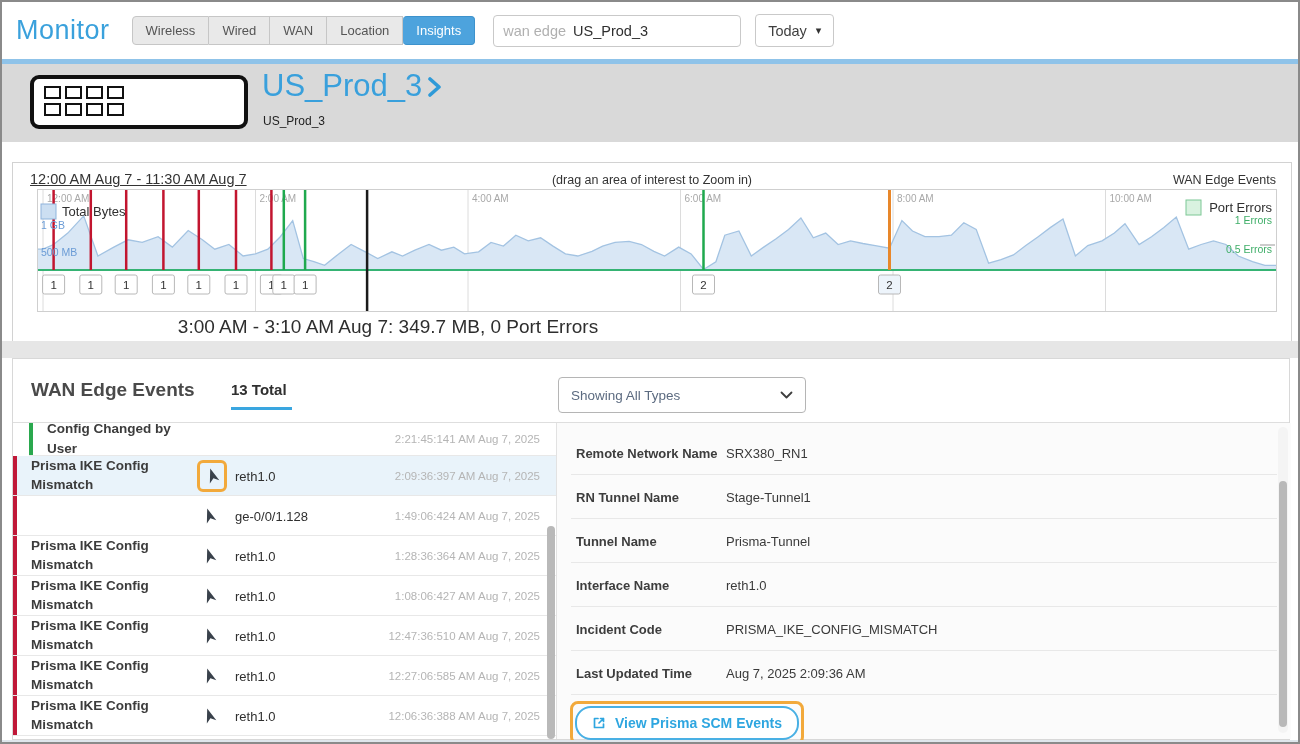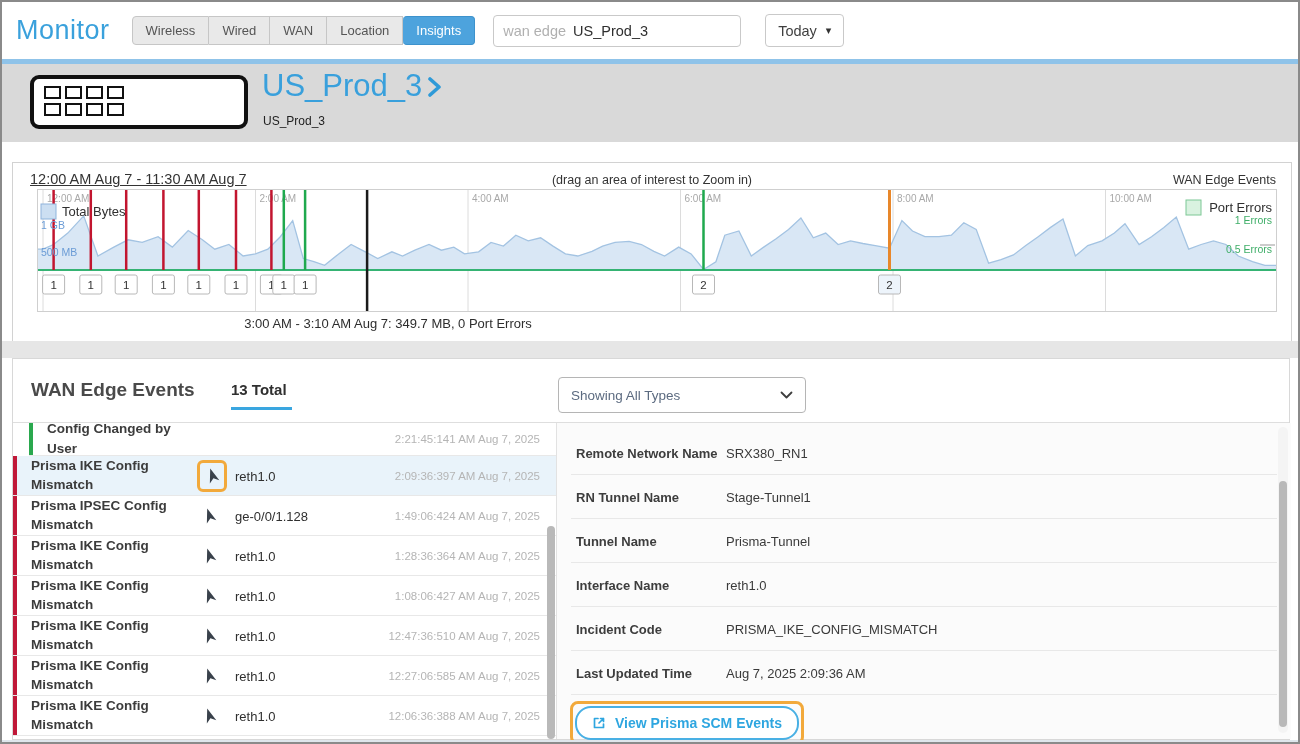--- a/index.html
+++ b/index.html
@@ -9,21 +9,21 @@
   #topbar{position:absolute;left:0;top:0;width:100%;height:57px;background:#fff;display:flex;align-items:center;}
   #app-title{margin-left:14px;font-size:27px;color:#3aa1dc;letter-spacing:.5px;}
   #topbar-tabs{display:flex;margin-left:22px;border-radius:4px;}
   .seg-tab{padding:6px 13px;font-size:13px;color:#555;background:#e9e9e9;border:1px solid #c6c6c6;border-left:none;cursor:pointer;}
   .seg-tab:first-child{border-left:1px solid #c6c6c6;border-radius:4px 0 0 4px;}
   .seg-tab:last-child{border-radius:0 4px 4px 0;}
   .seg-tab.active{background:#4da3dd;border-color:#3d92cc;color:#fff;border-radius:4px;}
   #search-box{margin-left:18px;width:228px;height:30px;border:1px solid #c9c9c9;border-radius:4px;display:flex;align-items:center;padding:0 9px;font-size:14.5px;background:#fff;}
   #search-prefix{color:#b0b0b0;margin-right:7px;white-space:nowrap;}
   #search-value{color:#2f2f2f;}
-  #time-range-btn{margin-left:24px;height:31px;border:1px solid #c9c9c9;border-radius:4px;display:flex;align-items:center;padding:0 12px;font-size:14.5px;color:#3f3f3f;background:#fff;cursor:pointer;}
+  #time-range-btn{margin-left:14px;height:31px;border:1px solid #c9c9c9;border-radius:4px;display:flex;align-items:center;padding:0 12px;font-size:14.5px;color:#3f3f3f;background:#fff;cursor:pointer;}
   #time-range-btn .caret{margin-left:9px;font-size:11px;color:#333;}
 
   #header-divider{position:absolute;left:0;top:57px;width:100%;height:5px;background:#8fc3e9;}
 
   
   #device-header{position:absolute;left:0;top:62px;width:100%;height:78px;background:#d9d9d9;}
   #device-art{position:absolute;left:28px;top:11px;width:210px;height:46px;background:#fff;border:4px solid #111;border-radius:9px;}
   #device-ports{position:absolute;left:10px;top:7px;display:grid;grid-template-columns:repeat(4,17px);grid-auto-rows:13px;gap:4px;}
   .port-sq{border:2.5px solid #111;background:#fff;}
   #device-name-row{position:absolute;left:260px;top:4px;display:flex;align-items:center;}
@@ -31,21 +31,21 @@
   #device-name-chevron{margin-left:6px;margin-top:6px;}
   #device-subtitle{position:absolute;left:261px;top:50px;font-size:12px;color:#222;}
 
   
   #chart-card{position:absolute;left:10px;top:160px;width:1278px;height:179px;background:#fff;border:1px solid #d2d2d2;}
   #chart-head-left{position:absolute;left:17px;top:8px;font-size:14.5px;color:#333;text-decoration:underline;}
   #chart-head-hint{position:absolute;left:0;top:10px;width:100%;text-align:center;font-size:12.5px;color:#333;}
   #chart-head-right{position:absolute;right:15px;top:10px;font-size:12.5px;color:#333;}
   #plot-box{position:absolute;left:24px;top:26px;width:1240px;height:123px;border:1px solid #cfcfcf;box-sizing:border-box;}
   #plot-svg{position:absolute;left:0;top:0;}
-  #chart-caption{position:absolute;left:150px;top:153px;width:450px;text-align:center;font-size:13px;color:#2e2e2e;}
+  #chart-caption{position:absolute;left:150px;top:153px;width:450px;text-align:center;font-size:19px;color:#2e2e2e;}
 
   .grid{stroke:#dcdcdc;stroke-width:1;}
   .tick{fill:#a8a8a8;font-size:10px;}
   .area{fill:#d9e7f5;}
   .area-line{fill:none;stroke:#a3c3e2;stroke-width:1.3;}
   .baseline{stroke:#35b373;stroke-width:2;}
   .ev-bad{stroke:#c2152f;stroke-width:2.5;}
   .ev-good{stroke:#1fa94e;stroke-width:2.5;}
   .ev-neutral{stroke:#e8872a;stroke-width:3;}
   .sel-line{stroke:#1a1a1a;stroke-width:2.5;}
@@ -250,21 +250,20 @@
             <span class="ev-icon-wrap ringed">
               <svg width="17" height="17" viewBox="0 0 24 24">
                 <path d="M12 1.5 L19 21.5 L12 16.2 L5 21.5 Z" fill="#39414b" transform="rotate(-18 12 12)"></path>
               </svg>
             </span>
             <span class="ev-port">reth1.0</span>
             <div class="ev-ts">2:09:36:397 AM Aug 7, 2025</div>
           </div>
           <div class="ev-row" style="height: 39px;">
             <div class="ev-bar bad"></div>
-            <div class="ev-title">Prisma IPSEC Config Mismatch</div>
             <span class="ev-icon-wrap">
               <svg width="17" height="17" viewBox="0 0 24 24">
                 <path d="M12 1.5 L19 21.5 L12 16.2 L5 21.5 Z" fill="#39414b" transform="rotate(-18 12 12)"></path>
               </svg>
             </span>
             <span class="ev-port">ge-0/0/1.128</span>
             <div class="ev-ts">1:49:06:424 AM Aug 7, 2025</div>
           </div>
           <div class="ev-row" style="height: 39px;">
             <div class="ev-bar bad"></div>

